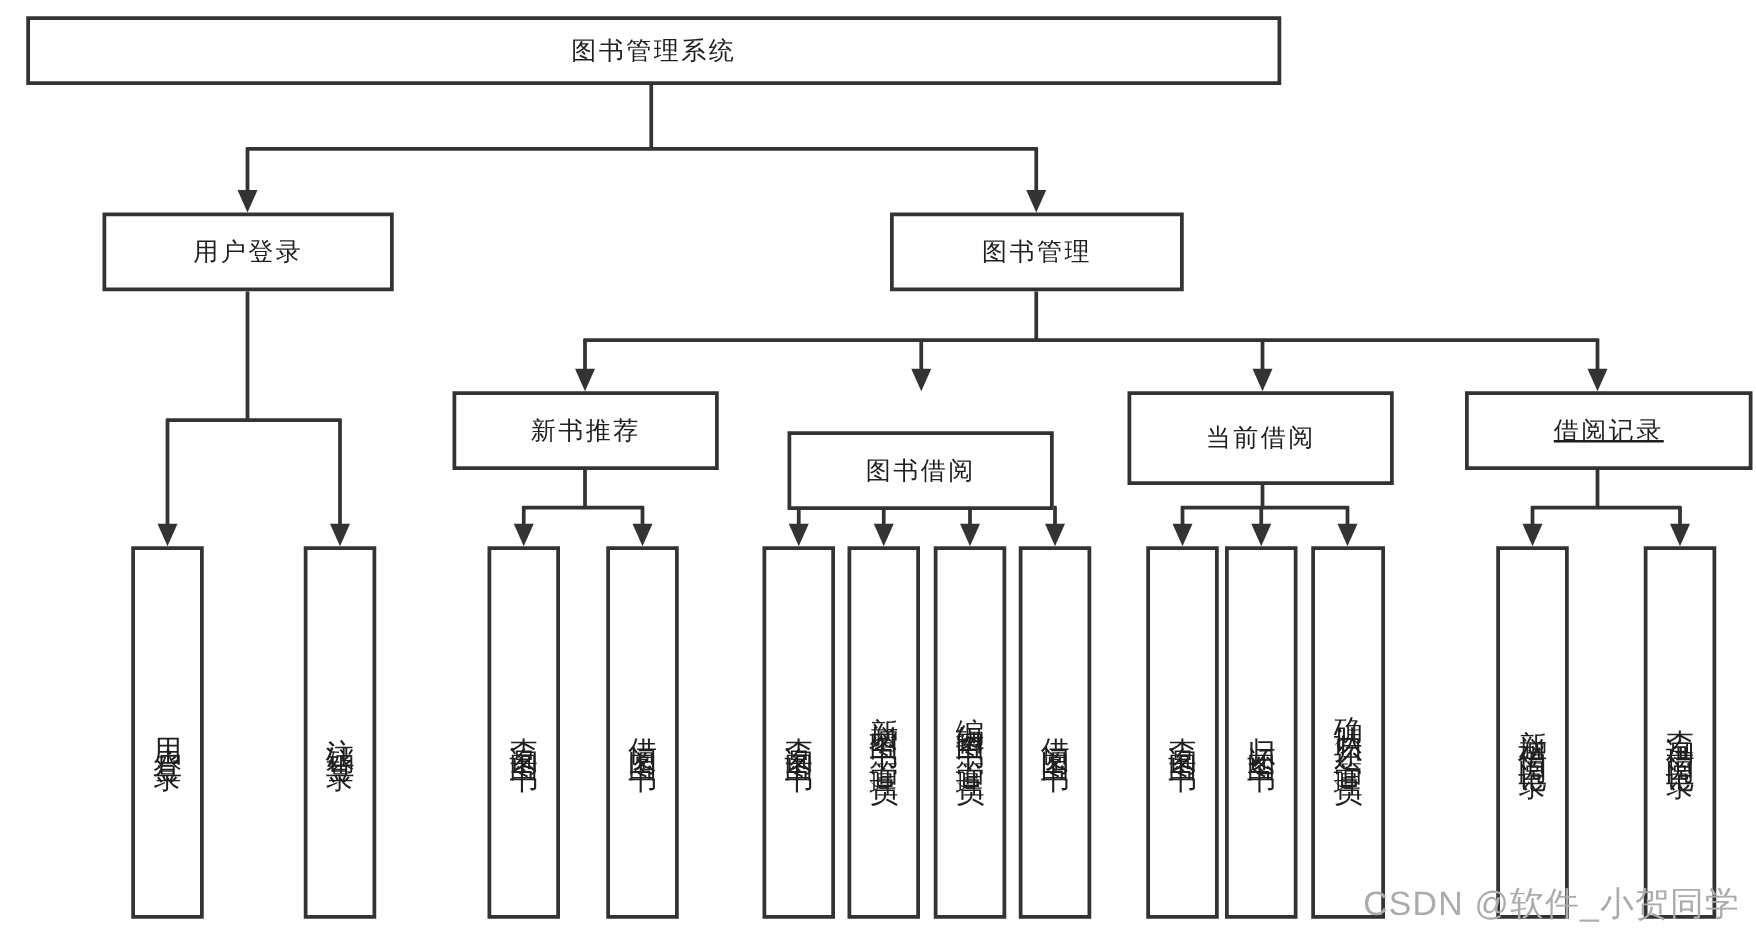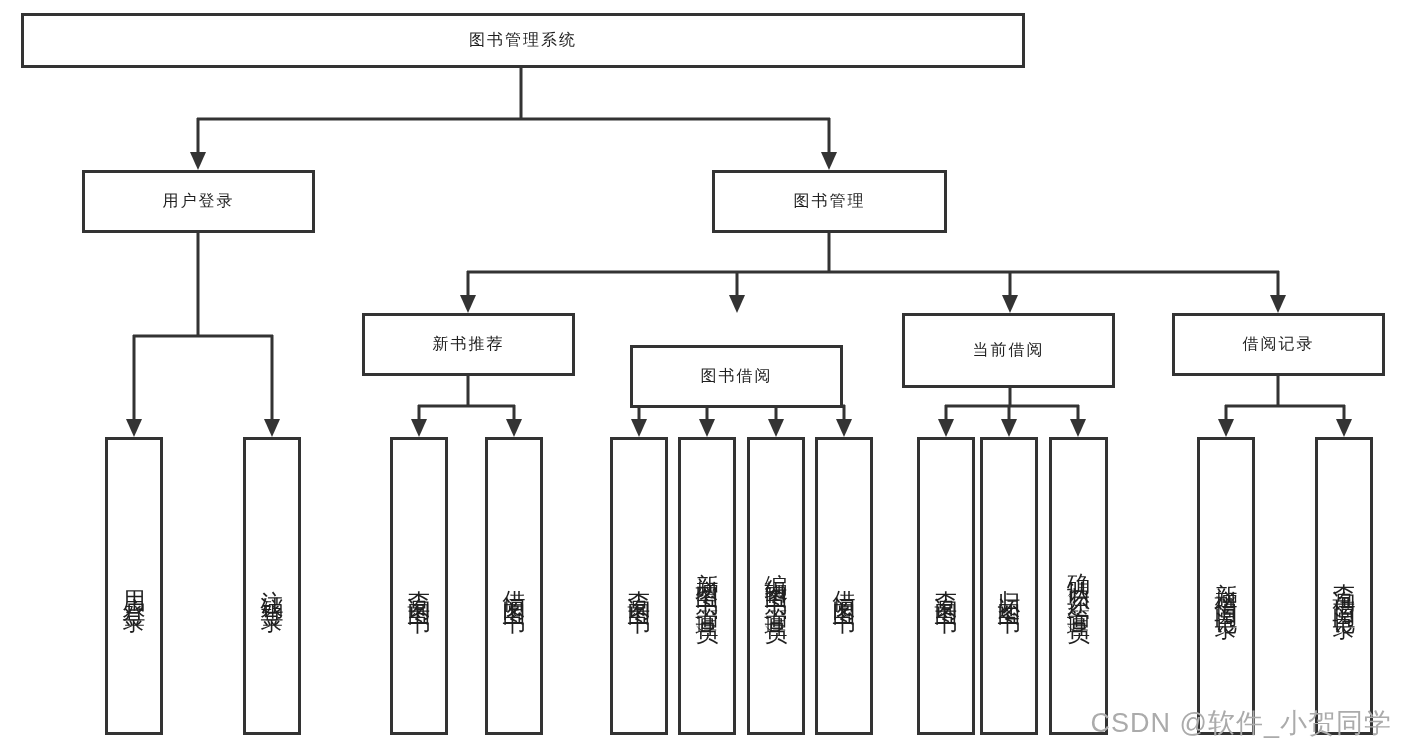--- a/index.html
+++ b/index.html
@@ -9,21 +9,21 @@
     font-family:"Liberation Sans",sans-serif;
     color:var(--color-text,#1f1f1f);
   }
   .box{
     position:absolute;box-sizing:border-box;
     border:3px solid var(--color-box_border,#333333);
     background:#fff;
     display:flex;align-items:center;justify-content:center;
     text-align:center;
   }
-  .hbox{font-size:16px;letter-spacing:2px;}
+  .hbox{font-size:20px;letter-spacing:2px;}
   .vbox .vlabel{
     writing-mode:vertical-rl;
     text-orientation:mixed;
     font-size:23px;
     letter-spacing:7px;
     line-height:1;
     white-space:nowrap;
   }
   svg.connectors{position:absolute;left:0;top:0;}
   .watermark{
@@ -94,21 +94,21 @@
 
   <div class="box hbox" style="left:362px;top:313px;width:213px;height:63px;">
     <span>新书推荐</span>
   </div>
   <div class="box hbox" style="left:630px;top:313px;width:213px;height:63px;margin-top:32px;">
     <span>图书借阅</span>
   </div>
   <div class="box hbox" style="left:902px;top:313px;width:213px;height:75px;">
     <span>当前借阅</span>
   </div>
-  <div class="box hbox" style="left:1172px;top:313px;width:213px;height:63px;">
+  <div class="box hbox" style="left:1172px;top:313px;width:230px;height:63px;text-decoration:underline;">
     <span>借阅记录</span>
   </div>
 
   <div class="box vbox" style="left:105px;top:437px;width:58px;height:298px;">
     <span class="vlabel">用户登录</span>
   </div>
   <div class="box vbox" style="left:243px;top:437px;width:58px;height:298px;">
     <span class="vlabel">注销登录</span>
   </div>
 

